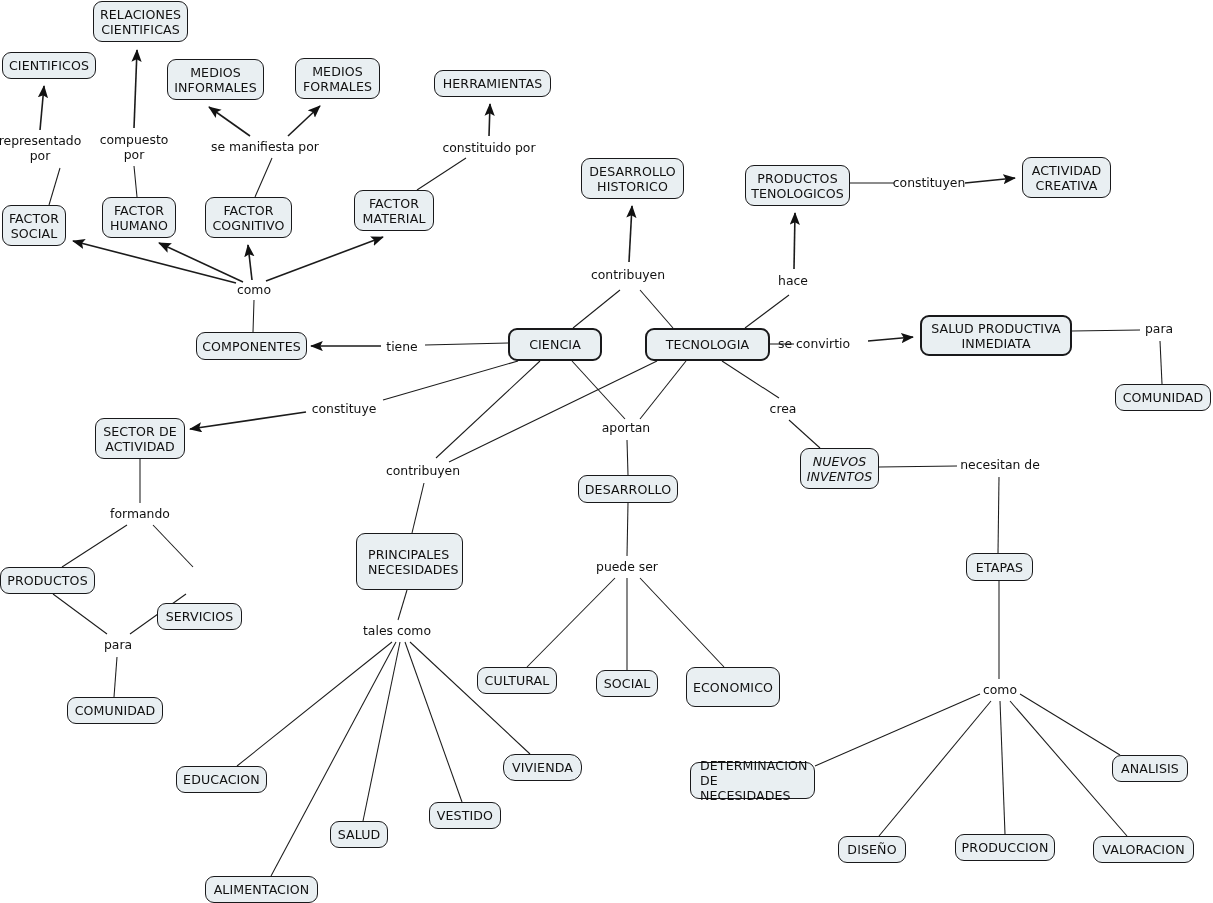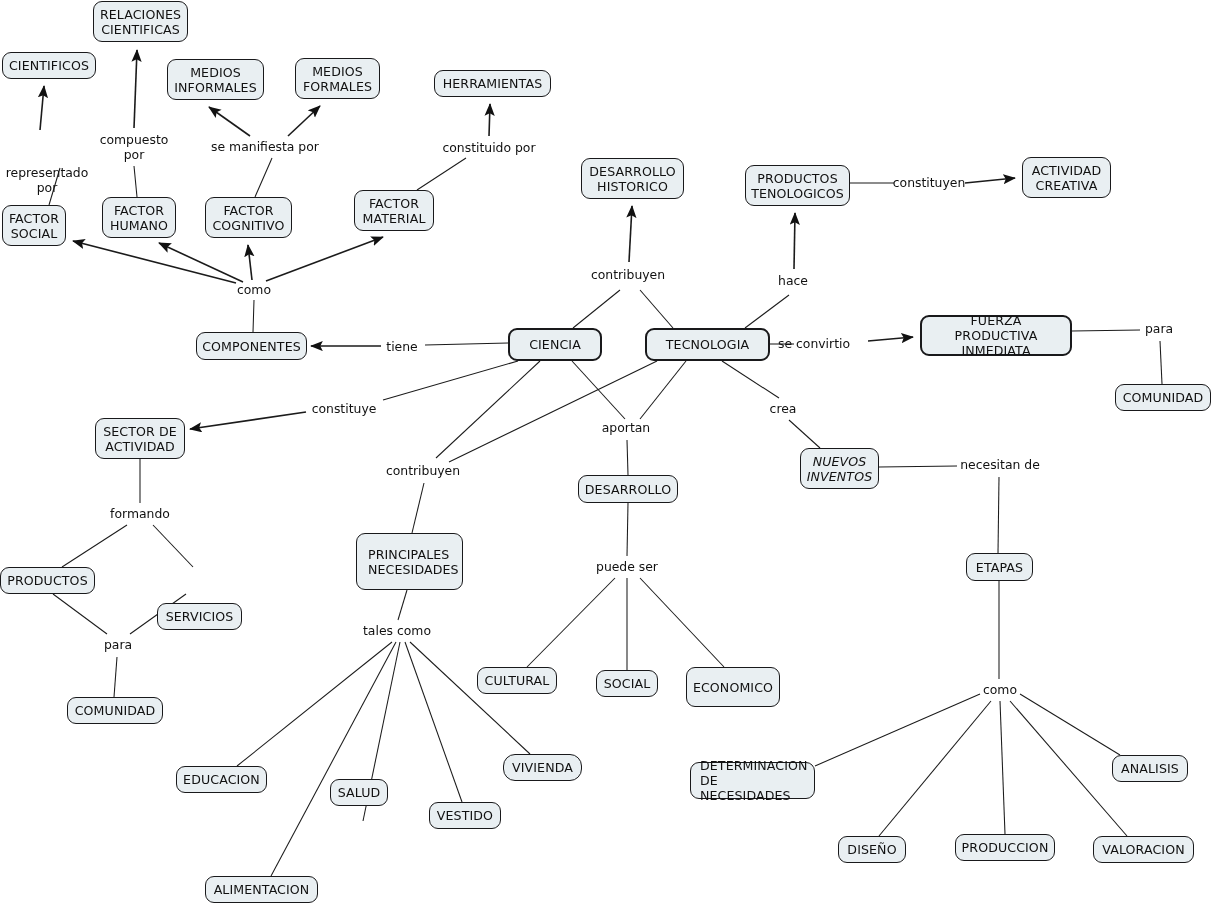--- a/index.html
+++ b/index.html
@@ -167,21 +167,21 @@
 SOCIAL</div>
       <div class="node-box" style="left: 102px; top: 197px; width: 74px; height: 41px;">FACTOR
 HUMANO</div>
       <div class="node-box" style="left: 205px; top: 197px; width: 87px; height: 41px;">FACTOR
 COGNITIVO</div>
       <div class="node-box" style="left: 354px; top: 190px; width: 80px; height: 41px;">FACTOR
 MATERIAL</div>
       <div class="node-box" style="left: 196px; top: 332px; width: 111px; height: 28px;">COMPONENTES</div>
       <div class="node-box bold-border" style="left: 508px; top: 328px; width: 94px; height: 33px;">CIENCIA</div>
       <div class="node-box bold-border" style="left: 645px; top: 328px; width: 125px; height: 33px;">TECNOLOGIA</div>
-      <div class="node-box bold-border" style="left: 920px; top: 315px; width: 152px; height: 41px;">FUERZA PRODUCTIVA
+      <div class="node-box bold-border" style="left: 920px; top: 315px; width: 152px; height: 41px;">SALUD PRODUCTIVA
 INMEDIATA</div>
       <div class="node-box" style="left: 1115px; top: 384px; width: 96px; height: 27px;">COMUNIDAD</div>
       <div class="node-box" style="left: 95px; top: 418px; width: 90px; height: 41px;">SECTOR DE
 ACTIVIDAD</div>
       <div class="node-box" style="left: 800px; top: 448px; width: 79px; height: 41px; font-style: italic;">NUEVOS
 INVENTOS</div>
       <div class="node-box" style="left: 578px; top: 475px; width: 100px; height: 28px;">DESARROLLO</div>
       <div class="node-box" style="left: 966px; top: 553px; width: 67px; height: 28px;">ETAPAS</div>
       <div class="node-box align-left" style="left: 356px; top: 533px; width: 107px; height: 57px; padding-left: 11px;">PRINCIPALES
 NECESIDADES</div>
@@ -190,28 +190,28 @@
       <div class="node-box" style="left: 67px; top: 697px; width: 96px; height: 27px;">COMUNIDAD</div>
       <div class="node-box" style="left: 477px; top: 667px; width: 80px; height: 27px;">CULTURAL</div>
       <div class="node-box" style="left: 596px; top: 670px; width: 62px; height: 27px;">SOCIAL</div>
       <div class="node-box" style="left: 686px; top: 667px; width: 94px; height: 40px;">ECONOMICO</div>
       <div class="node-box" style="left: 1112px; top: 755px; width: 76px; height: 27px;">ANALISIS</div>
       <div class="node-box align-left" style="left: 690px; top: 762px; width: 125px; height: 37px;">DETERMINACION
 DE NECESIDADES</div>
       <div class="node-box" style="left: 176px; top: 766px; width: 91px; height: 27px;">EDUCACION</div>
       <div class="node-box" style="left: 503px; top: 754px; width: 79px; height: 27px; border-radius: 12px;">VIVIENDA</div>
       <div class="node-box" style="left: 429px; top: 802px; width: 72px; height: 27px;">VESTIDO</div>
-      <div class="node-box" style="left: 330px; top: 779px; width: 58px; height: 27px;">SALUD</div>
+      <div class="node-box" style="left: 330px; top: 821px; width: 58px; height: 27px;">SALUD</div>
       <div class="node-box" style="left: 838px; top: 836px; width: 68px; height: 27px;">DISEÑO</div>
       <div class="node-box" style="left: 955px; top: 834px; width: 100px; height: 27px;">PRODUCCION</div>
       <div class="node-box" style="left: 1093px; top: 836px; width: 101px; height: 27px;">VALORACION</div>
       <div class="node-box" style="left: 205px; top: 876px; width: 113px; height: 27px;">ALIMENTACION</div>
     </div>
   <div id="labels-group">
-      <div class="link-label" style="left: 47px; top: 148px; margin-top: 32px;">representado
+      <div class="link-label" style="left: 40px; top: 148px;">representado
 por</div>
       <div class="link-label" style="left: 134px; top: 147px;">compuesto
 por</div>
       <div class="link-label" style="left: 265px; top: 147px;">se manifiesta por</div>
       <div class="link-label" style="left: 489px; top: 148px;">constituido por</div>
       <div class="link-label" style="left: 628px; top: 275px;">contribuyen</div>
       <div class="link-label" style="left: 793px; top: 281px;">hace</div>
       <div class="link-label" style="left: 929px; top: 183px;">constituyen</div>
       <div class="link-label" style="left: 814px; top: 344px;">se convirtio</div>
       <div class="link-label" style="left: 1159px; top: 329px;">para</div>

